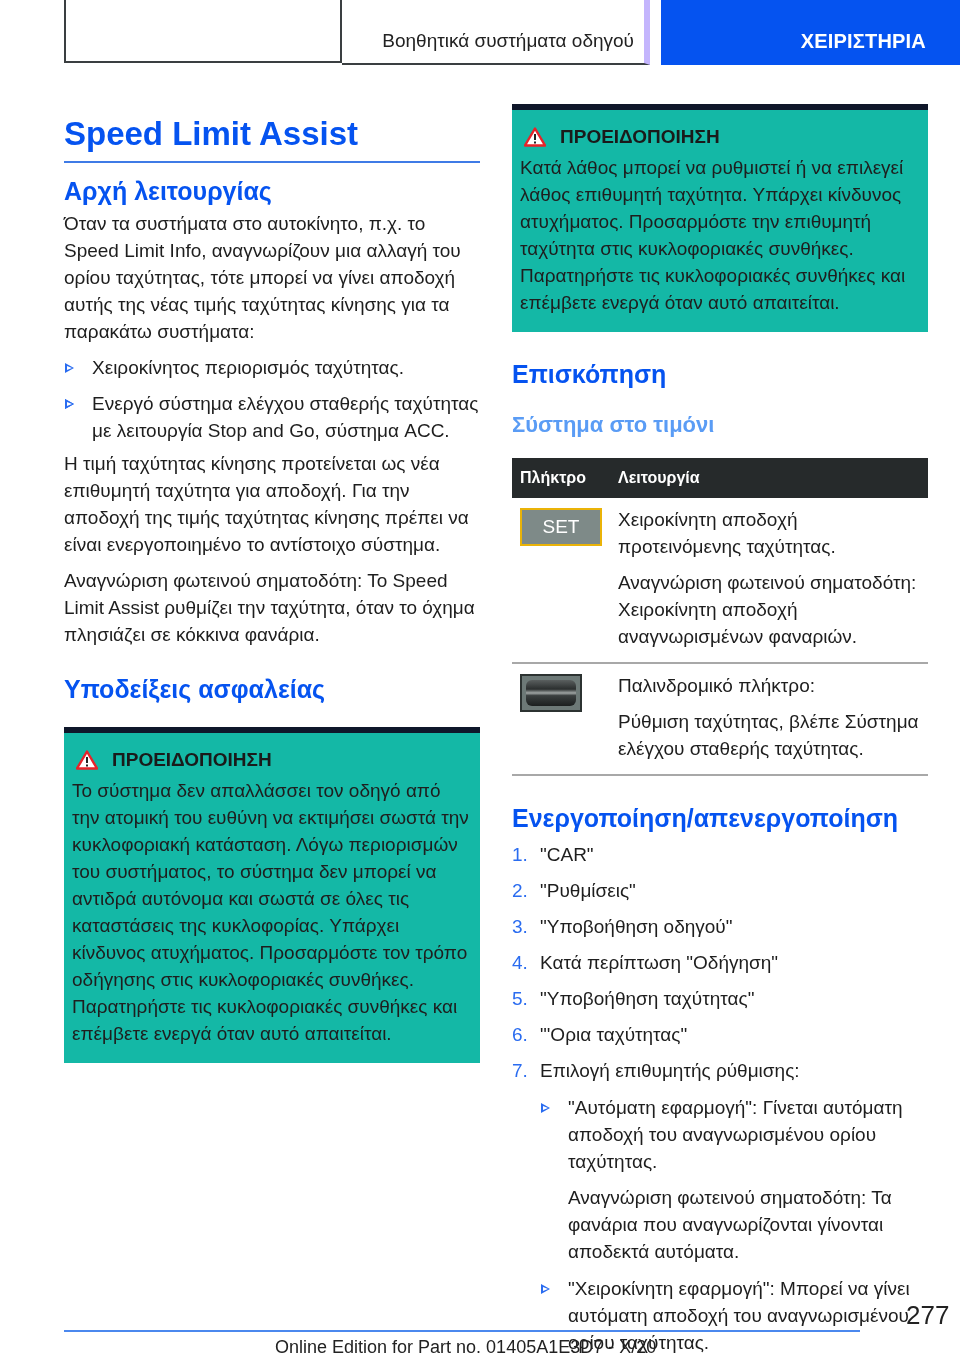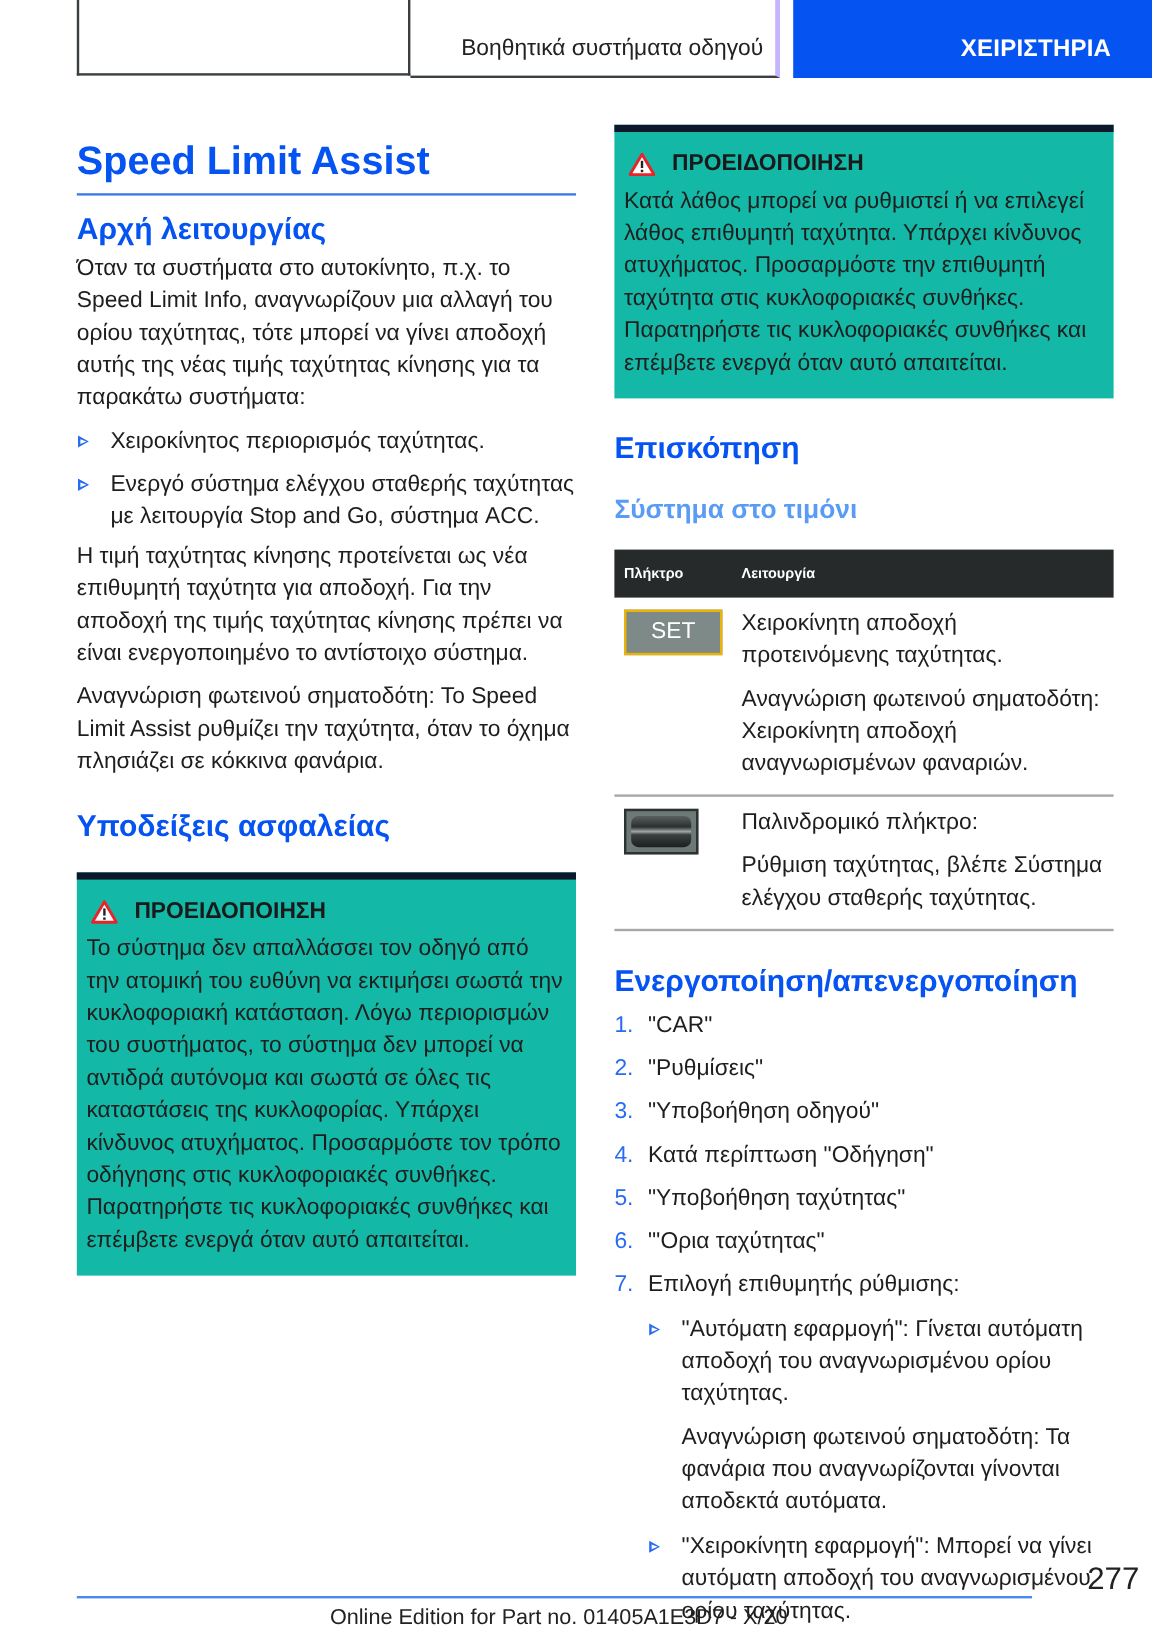--- a/index.html
+++ b/index.html
@@ -6,21 +6,21 @@
     html, body { width: 960px; height: 1362px; background: #ffffff; overflow: hidden; }
     body { position: relative; font-family: "Liberation Sans", sans-serif; color: #1c1c1c; }
 
     
     .hdr-left {
       position: absolute; left: 64px; top: -2px; width: 278px; height: 65px;
       border: 2px solid #3a3f41; border-top: none; background: #fff;
     }
     .hdr-chapter {
       position: absolute; left: 342px; top: 0; width: 308px; height: 65px;
-      border-right: 4px solid #c4b5fd; border-bottom: 2px solid #3a3f41;
+      border-right: 6px solid #c4b5fd; border-bottom: 2px solid #3a3f41;
       text-align: right; padding-right: 10px; padding-top: 30px;
       font-size: 19px; color: #222;
     }
     .hdr-tab {
       position: absolute; left: 661px; top: 0; width: 299px; height: 65px;
       background: #0553f0; color: #fff; font-weight: bold; font-size: 20px;
       text-align: right; padding-right: 34px; padding-top: 30px; letter-spacing: 0.2px;
     }
 
     
@@ -51,21 +51,21 @@
     .warn {
       background: #14b8a6; border-top: 6px solid #0f172a; padding: 14px 8px 16px 8px;
     }
     .warn-title { display: flex; align-items: center; font-weight: bold; font-size: 19px; color: #1a1a1a; line-height: 26px; }
     .warn-title svg { margin-right: 14px; margin-left: 4px; }
     .warn p { margin-top: 4px; }
 
     
     table.keys { width: 416px; border-collapse: collapse; }
     table.keys th {
-      background: #262a2b; color: #fff; font-size: 12px; font-weight: bold;
+      background: #262a2b; color: #fff; font-size: 16px; font-weight: bold;
       text-align: left; height: 40px; padding: 0 8px;
     }
     table.keys td { vertical-align: top; border-bottom: 2px solid #a8a8a8; padding: 8px 8px 12px 8px; }
     table.keys td.icon-cell { width: 98px; padding-top: 10px; }
     table.keys td p + p { margin-top: 9px; }
     .key-set {
       width: 82px; height: 38px; background: #7e8a88; border: 2px solid #eab308;
       color: #fff; font-size: 19px; display: flex; align-items: center; justify-content: center;
     }
     .key-rocker {

